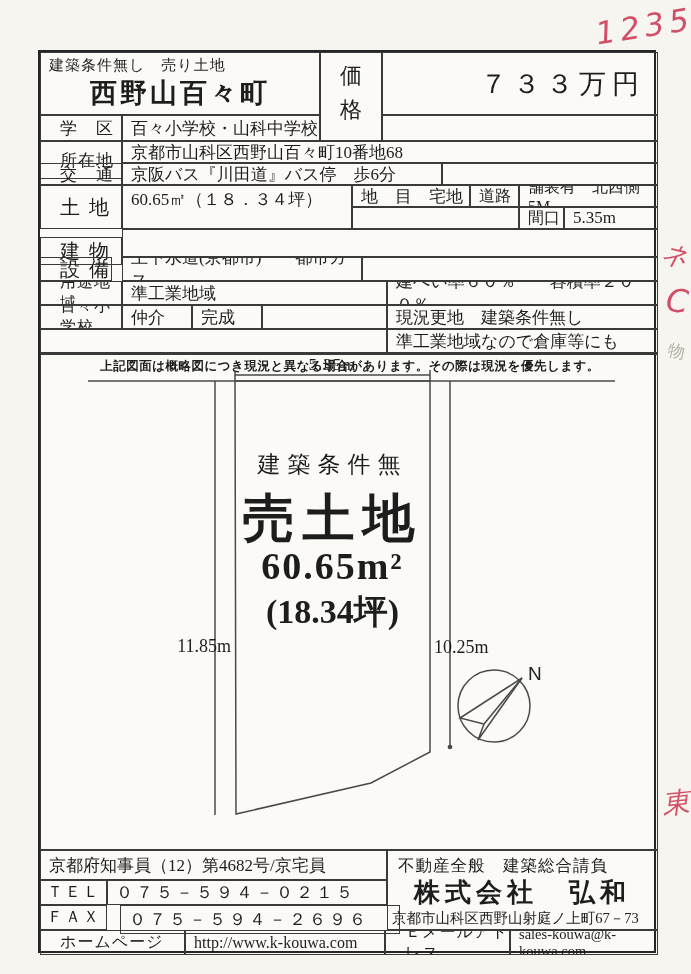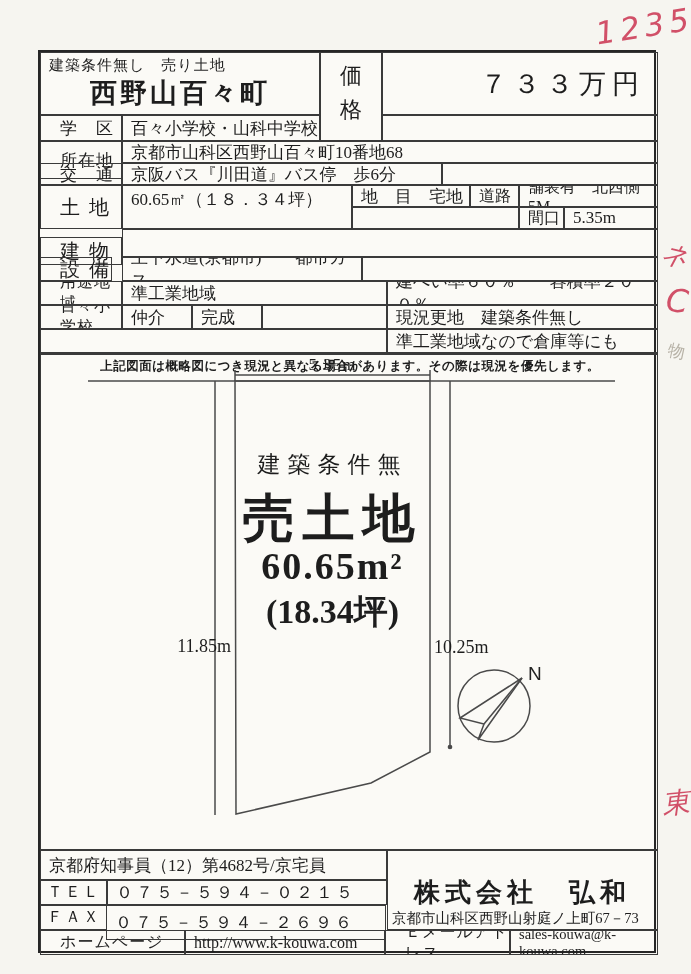--- a/index.html
+++ b/index.html
@@ -65,21 +65,21 @@
   .d-cap3{left:144px;top:190px;width:295px;font-size:38px;font-weight:bold;letter-spacing:2px;}
   .d-cap4{left:144px;top:235px;width:295px;font-size:34px;font-weight:bold;}
   .d-left{left:108px;top:282px;width:82px;font-size:18px;text-align:right;}
   .d-right{left:393px;top:283px;width:90px;font-size:18px;text-align:left;}
   .d-disc{left:0;top:474px;width:618px;height:23px;border-top:1px solid #3a3a3a;font-size:12.5px;font-weight:bold;display:flex;align-items:center;justify-content:center;letter-spacing:0.5px;}
   
   .f-lic{left:0;top:798px;width:347px;height:30px;font-size:17px;}
   .f-tel-l{left:0;top:828px;width:67px;height:25px;font-size:16px;letter-spacing:2px;padding-left:6px;}
   .f-tel-v{left:67px;top:828px;width:280px;height:25px;font-size:17px;letter-spacing:3px;}
   .f-fax-l{left:0;top:853px;width:67px;height:25px;font-size:16px;letter-spacing:2px;padding-left:6px;}
-  .f-fax-v{left:66px;top:853px;width:280px;height:35px;font-size:17px;letter-spacing:3px;}
+  .f-fax-v{left:80px;top:853px;width:280px;height:29px;font-size:17px;letter-spacing:3px;}
   .f-co{left:347px;top:798px;width:271px;height:80px;}
   .f-co-biz{position:absolute;left:10px;top:4px;font-size:16.5px;letter-spacing:1px;}
   .f-co-name{position:absolute;left:0;top:24px;width:100%;text-align:center;font-size:26px;font-weight:bold;letter-spacing:5px;}
   .f-co-adr{position:absolute;left:4px;top:58px;width:100%;font-size:14.5px;}
   .f-hp-l{left:0;top:878px;width:145px;height:25px;font-size:16px;}
   .f-hp-v{left:145px;top:878px;width:200px;height:25px;font-size:16px;font-family:"Liberation Serif","DejaVu Serif",serif;}
   .f-em-l{left:345px;top:878px;width:125px;height:25px;font-size:16px;}
   .f-em-v{left:470px;top:878px;width:148px;height:25px;font-size:14.5px;}
   
   .hw{position:absolute;color:#d15068;font-style:italic;font-family:"DejaVu Sans",sans-serif;}
@@ -176,20 +176,21 @@
     <div class="d-abs d-right">10.25m</div>
     <div class="d-disc">上記図面は概略図につき現況と異なる場合があります。その際は現況を優先します。</div>
   </div>
 
   <div class="cell vc val f-lic">京都府知事員（12）第4682号/京宅員</div>
   <div class="cell vc f-tel-l">ＴＥＬ</div>
   <div class="cell vc val f-tel-v">０７５－５９４－０２１５</div>
   <div class="cell vc f-fax-l">ＦＡＸ</div>
   <div class="cell vc val f-fax-v">０７５－５９４－２６９６</div>
   <div class="cell f-co">
+    <div class="f-co-biz">不動産全般　建築総合請負</div>
     <div class="f-co-name">株式会社　弘和</div>
     <div class="f-co-adr">京都市山科区西野山射庭ノ上町67－73</div>
   </div>
   <div class="cell vc lbl f-hp-l">ホームページ</div>
   <div class="cell vc val f-hp-v">http://www.k-kouwa.com</div>
   <div class="cell vc lbl f-em-l">Ｅメールアドレス</div>
   <div class="cell vc val f-em-v">sales-kouwa@k-kouwa.com</div>
 
 </div>
 

